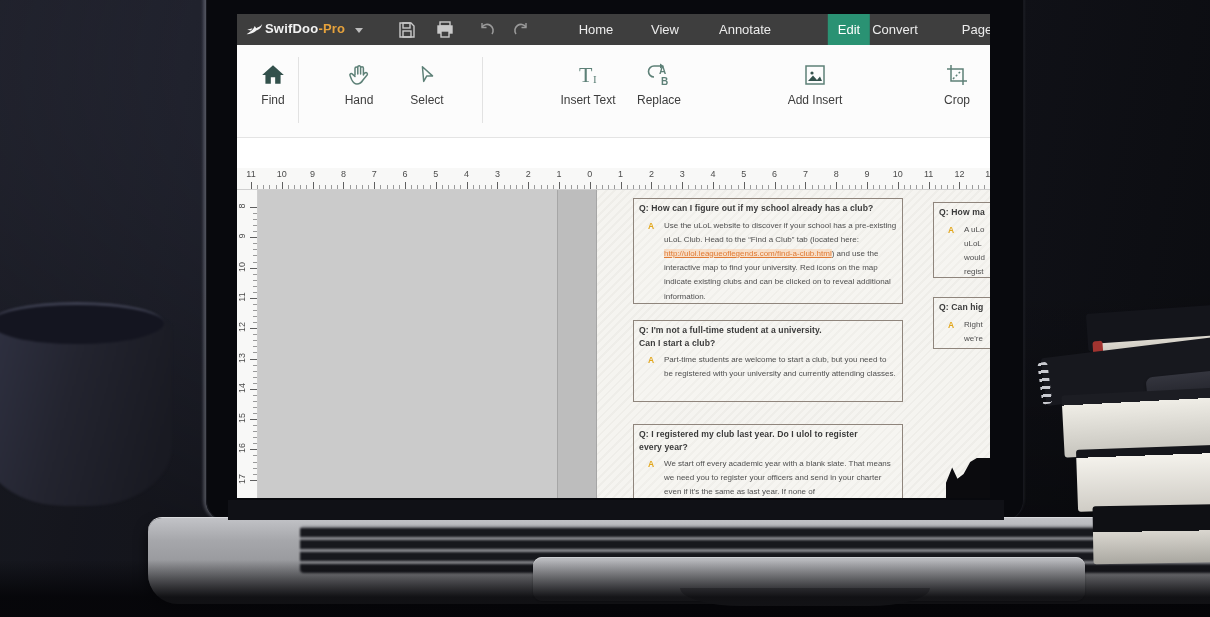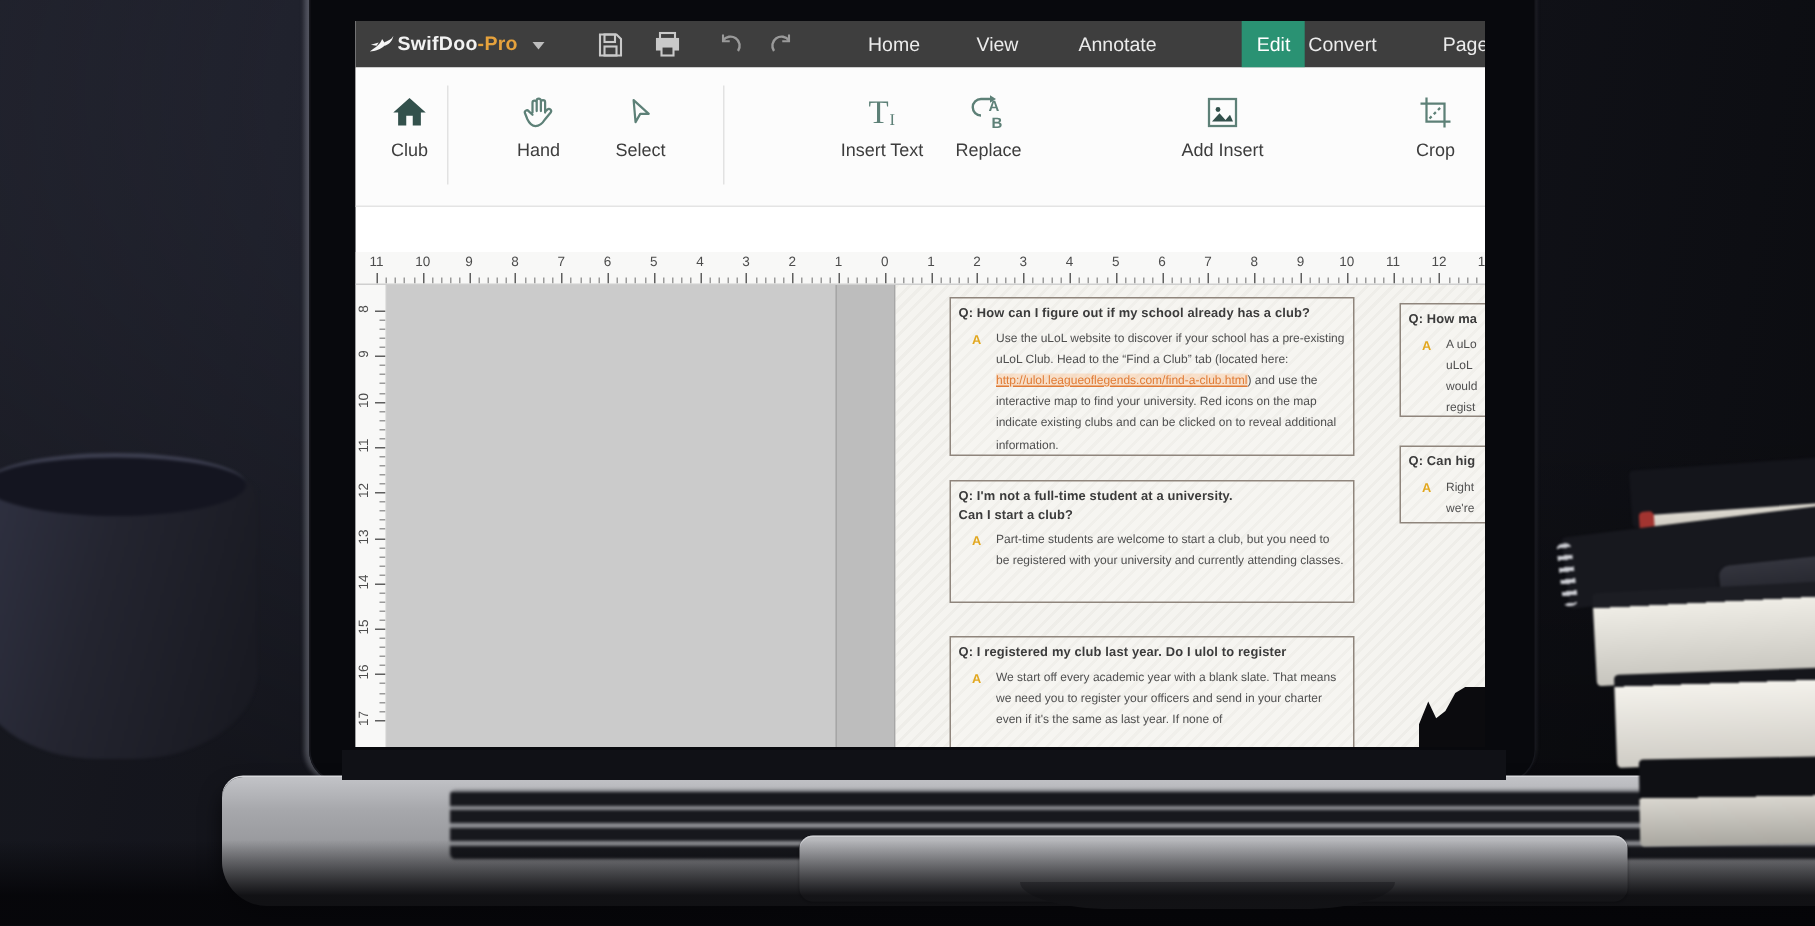--- a/index.html
+++ b/index.html
@@ -180,21 +180,21 @@
     <div class="toolbar">
       <div class="tsep" style="left:61px"></div>
       <div class="tsep" style="left:245px"></div>
 
       <div class="titem" style="left:36px">
         <div class="ticon">
           <svg width="26" height="26" viewBox="0 0 24 24">
               <path d="M12 3 L22 12 h-3 v8 h-5 v-6 h-4 v6 H5 v-8 H2 Z" fill="#33514c"></path>
             </svg>
         </div>
-        <div class="tlabel">Club</div>
+        <div class="tlabel">Find</div>
       </div>
 
       <div class="titem" style="left:122px">
         <div class="ticon">
           <svg width="24" height="24" viewBox="0 0 24 24" fill="none" stroke="#5d8077" stroke-width="1.5" stroke-linecap="round" stroke-linejoin="round">
             <path d="M8 12 V5.5 a1.4 1.4 0 0 1 2.8 0 V11 M10.8 10.5 V4.2 a1.4 1.4 0 0 1 2.8 0 V11 M13.6 10.8 V5.2 a1.4 1.4 0 0 1 2.8 0 V12 M16.4 11.5 l1.6-1.6 a1.5 1.5 0 0 1 2.1 2.1 L16 17 c-1.5 2.5-3 4-6 4 -2.5 0-4-1.5-5.4-4.5 L3 12.5 a1.4 1.4 0 0 1 2.4-1.4 L8 13.5"></path>
           </svg>
         </div>
         <div class="tlabel">Hand</div>
       </div>
@@ -484,20 +484,21 @@
           </div>
           <div class="arow">
             <span class="amark">A</span>
             <p class="atext">Part-time students are welcome to start a club, but you need to be registered with your university and currently attending classes.</p>
           </div>
         </div>
 
         <div class="qa" style="left:36px;top:234px;width:270px;height:80px">
           <div class="q">
             <div>Q: I registered my club last year. Do I ulol to register</div>
+            <div>every year?</div>
           </div>
           <div class="arow">
             <span class="amark">A</span>
             <p class="atext">We start off every academic year with a blank slate. That means we need you to register your officers and send in your charter even if it's the same as last year. If none of</p>
           </div>
         </div>
 
         <div class="qa" style="left:336px;top:12px;width:120px;height:76px">
           <div class="q">Q: How ma</div>
           <div class="arow">

